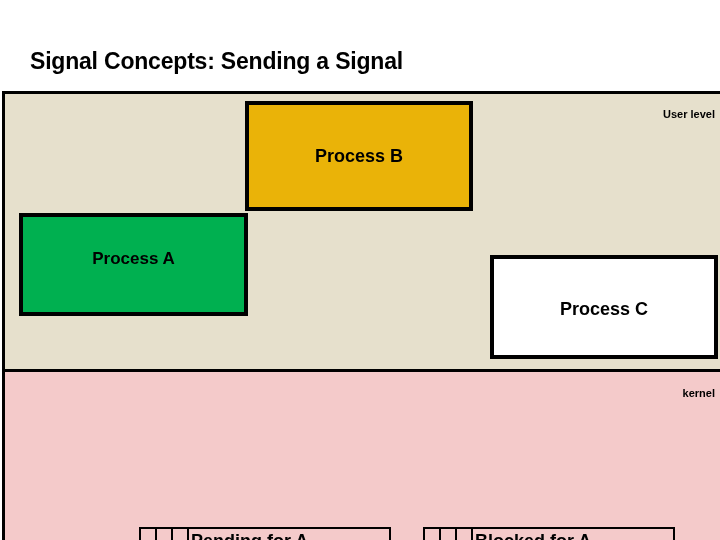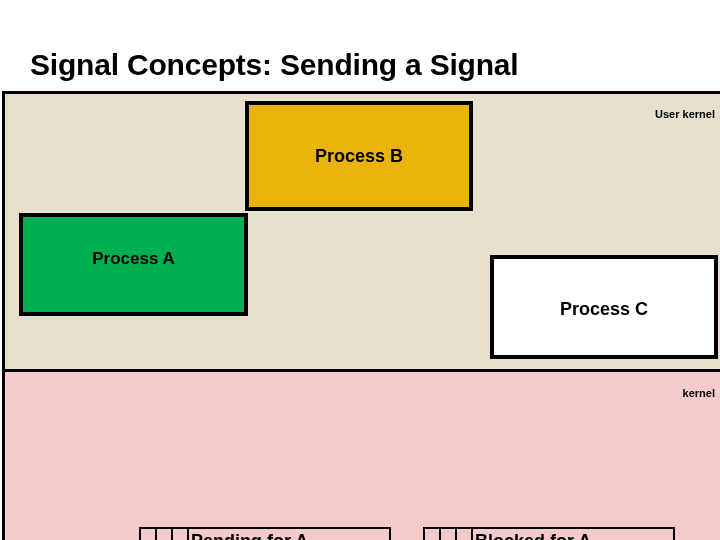--- a/index.html
+++ b/index.html
@@ -13,21 +13,21 @@
     font-family: "Liberation Sans", sans-serif;
     overflow: hidden;
     position: relative;
   }
 
   
   #slide-title {
     position: absolute;
     left: 30px;
     top: 48px;
-    font-size: 30px;
+    font-size: 23px;
     font-weight: bold;
     color: #000000;
     letter-spacing: -0.2px;
     white-space: nowrap;
   }
 
   
   #diagram-frame {
     position: absolute;
     left: 2px;
@@ -152,21 +152,21 @@
 </style>
 </head>
 <body>
 
 <div id="slide-title">Signal Concepts: Sending a Signal</div>
 
 <div id="diagram-frame">
 
   <div id="user-level-region">
 
-    <div id="user-level-label">User kernel</div>
+    <div id="user-level-label">User level</div>
 
     <div id="process-b-box" class="process-box">
       <span class="process-label">Process B</span>
     </div>
 
     <div id="process-c-box" class="process-box">
       <span class="process-label">Process C</span>
     </div>
 
     <div id="process-a-box" class="process-box">

